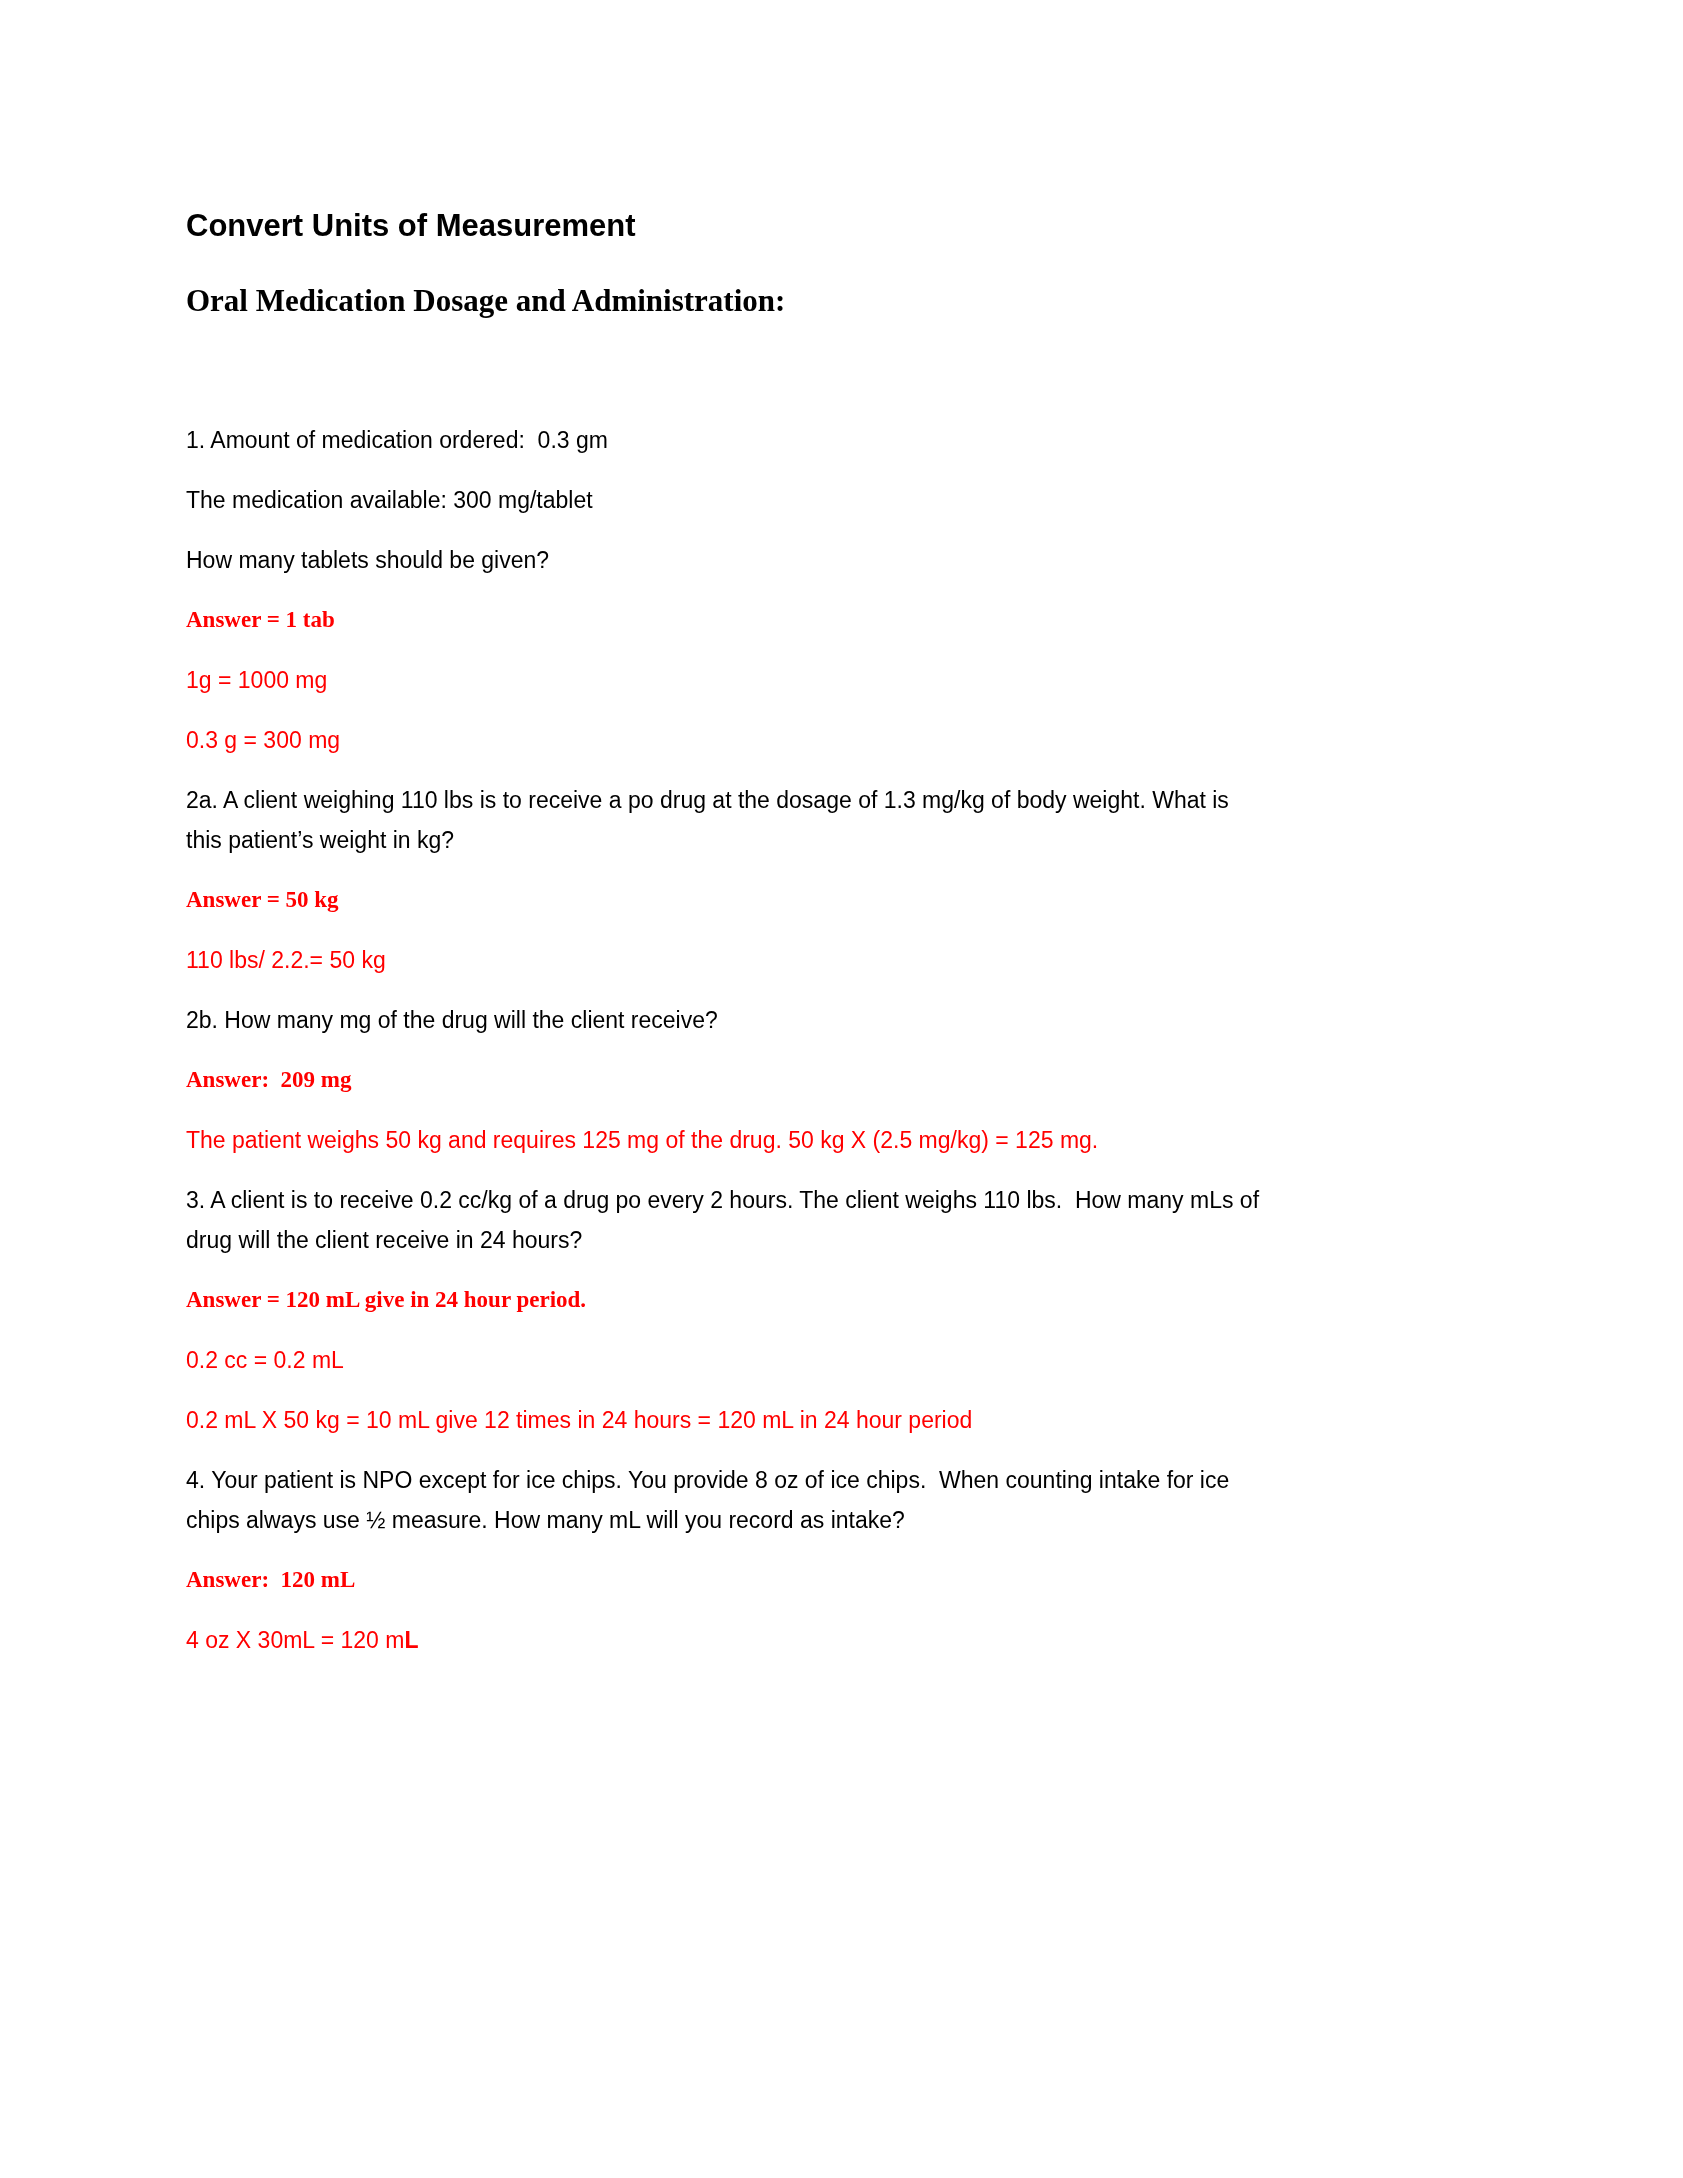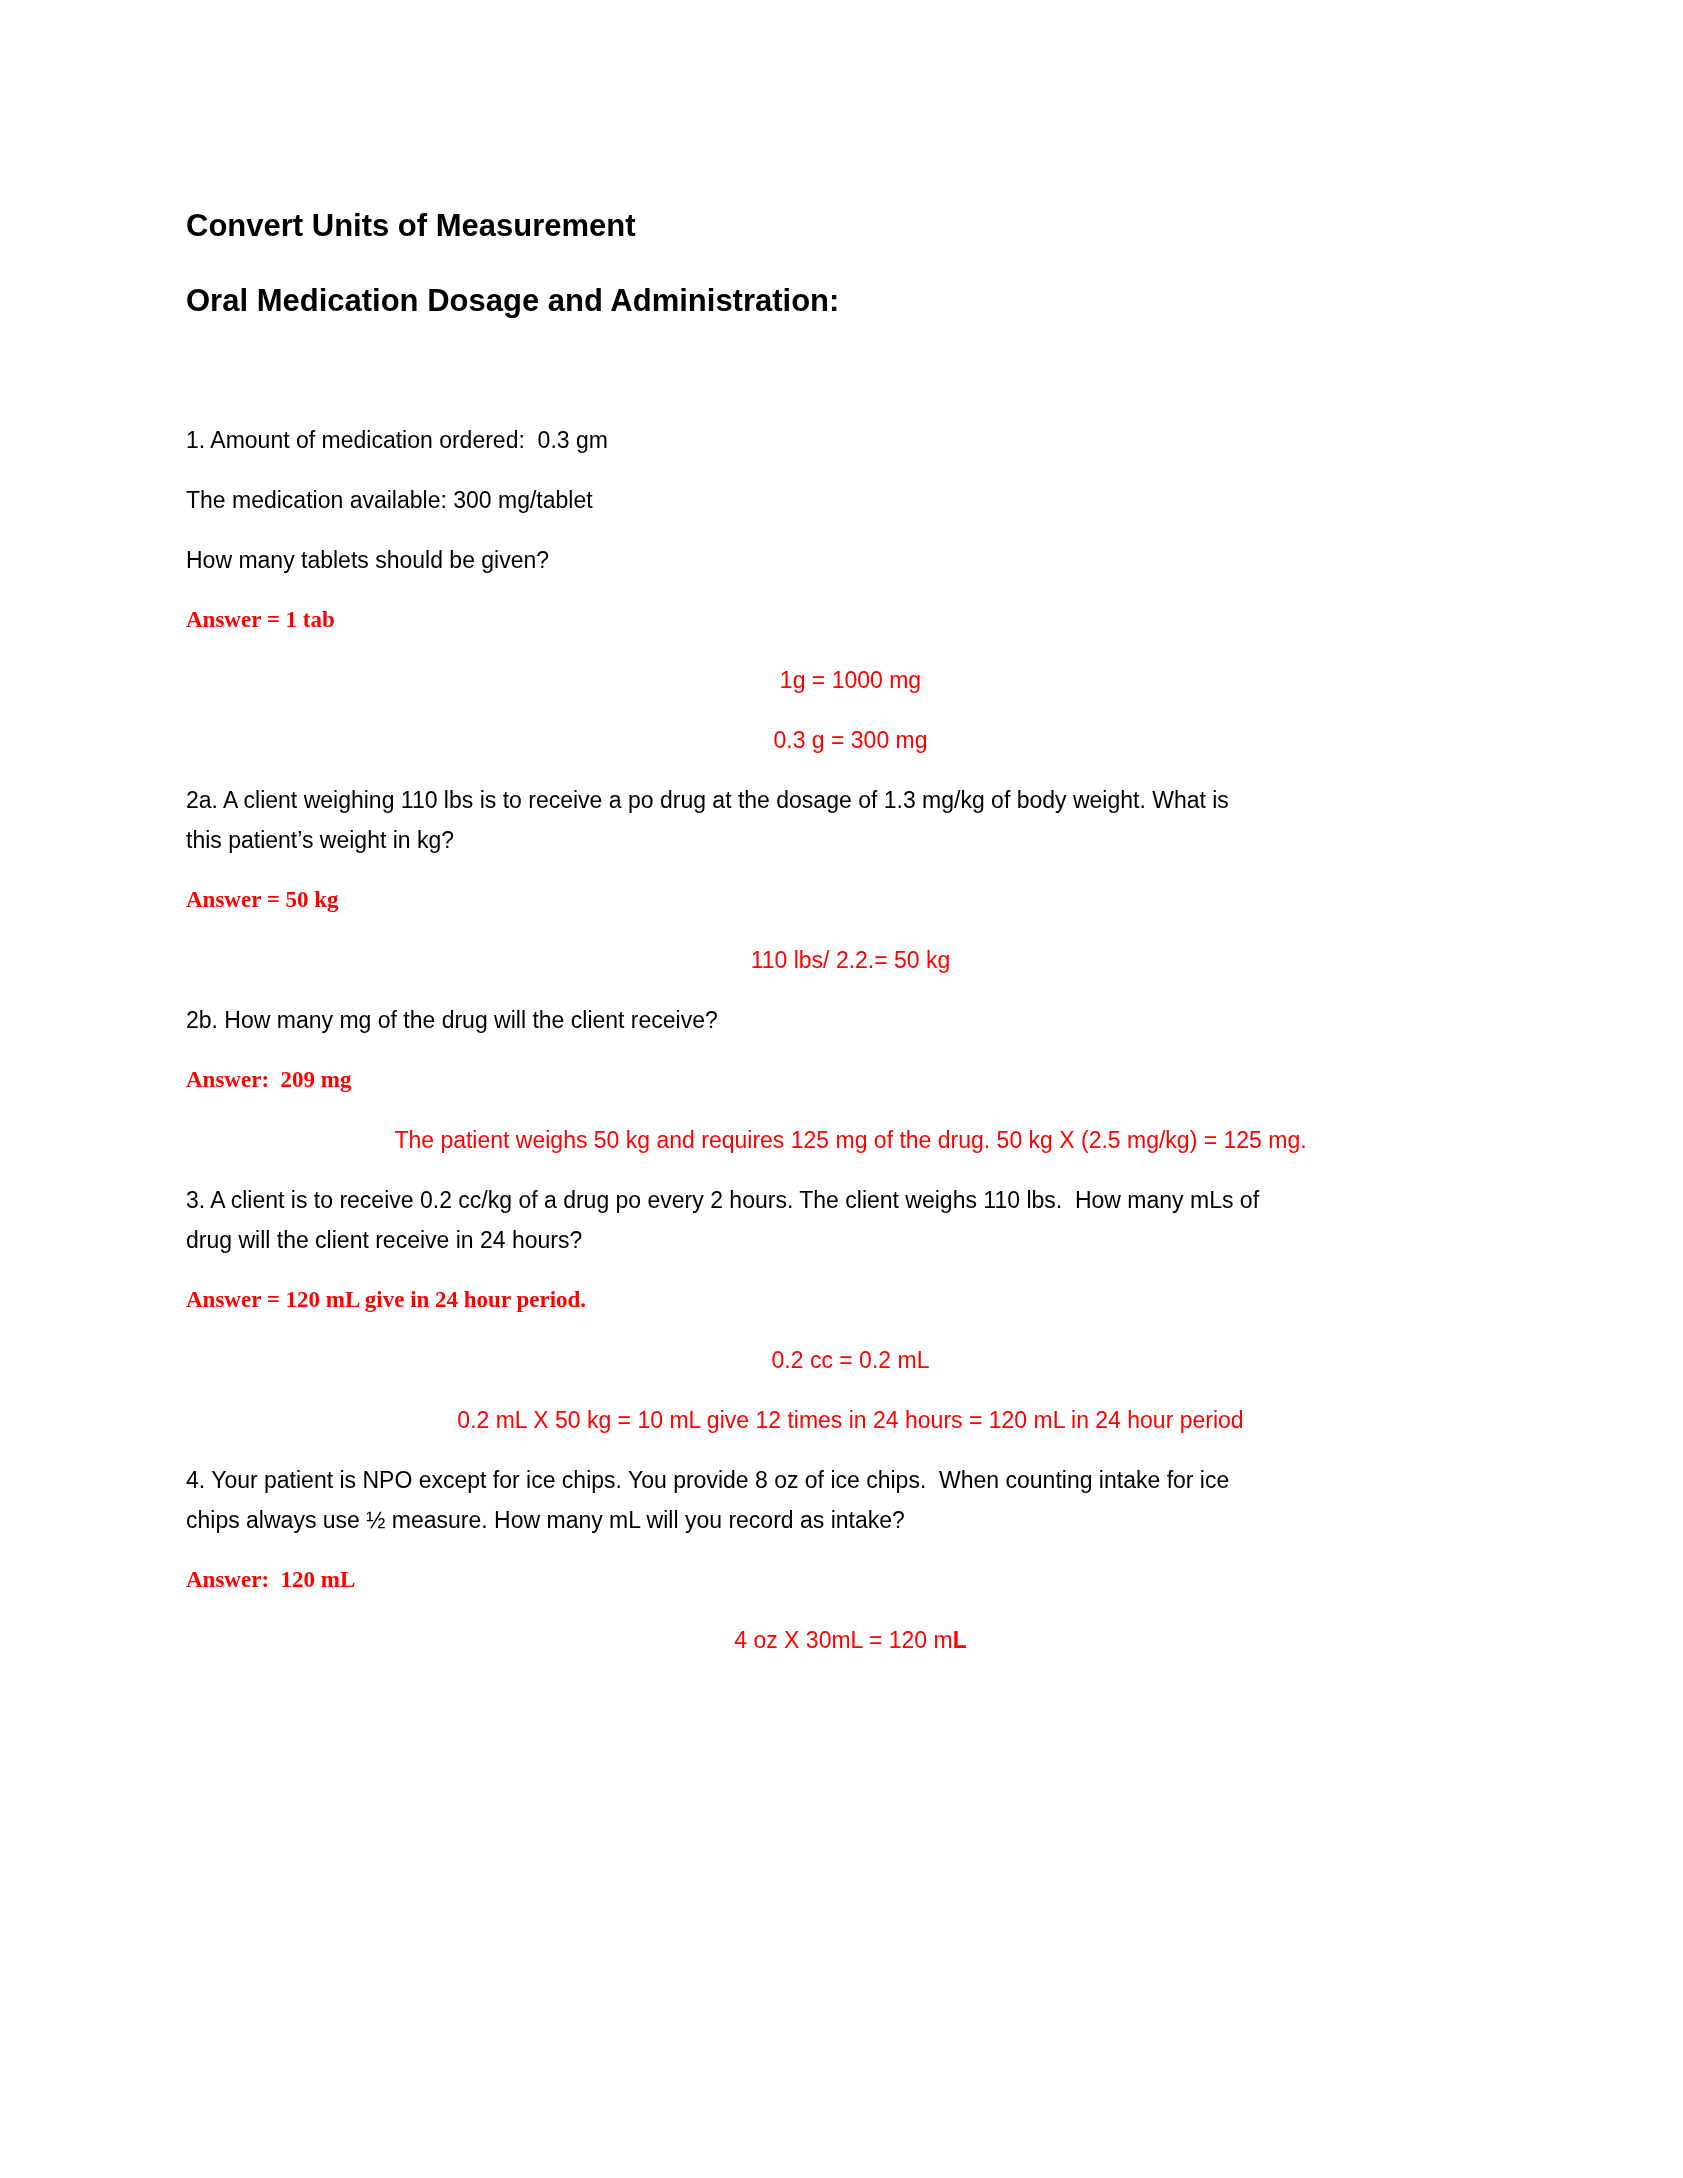--- a/index.html
+++ b/index.html
@@ -29,40 +29,40 @@
   h1.doc-h, h2.doc-h{
     font-size:31px;
     line-height:45px;
     font-weight:bold;
     color:var(--body-black);
     margin:0 0 30px 0;
     white-space:pre-wrap;
   }
   h2.doc-h{
     margin-bottom:97px;
+    font-family:Liberation Serif, serif;
   }
   p.para{
     font-size:23px;
     line-height:40px;
     margin:0 0 20px 0;
     white-space:pre-wrap;
   }
   p.body-text{
     color:var(--body-black);
     font-weight:normal;
   }
   p.answer{
     color:var(--answer-red);
     font-weight:bold;
     font-family:Liberation Serif, serif;
   }
   p.work{
     color:var(--answer-red);
     font-weight:normal;
-    text-align:center;
   }
   .bold-suffix{
     font-weight:bold;
   }
 </style>
 </head>
 <body>
 
 <main class="page">
 

